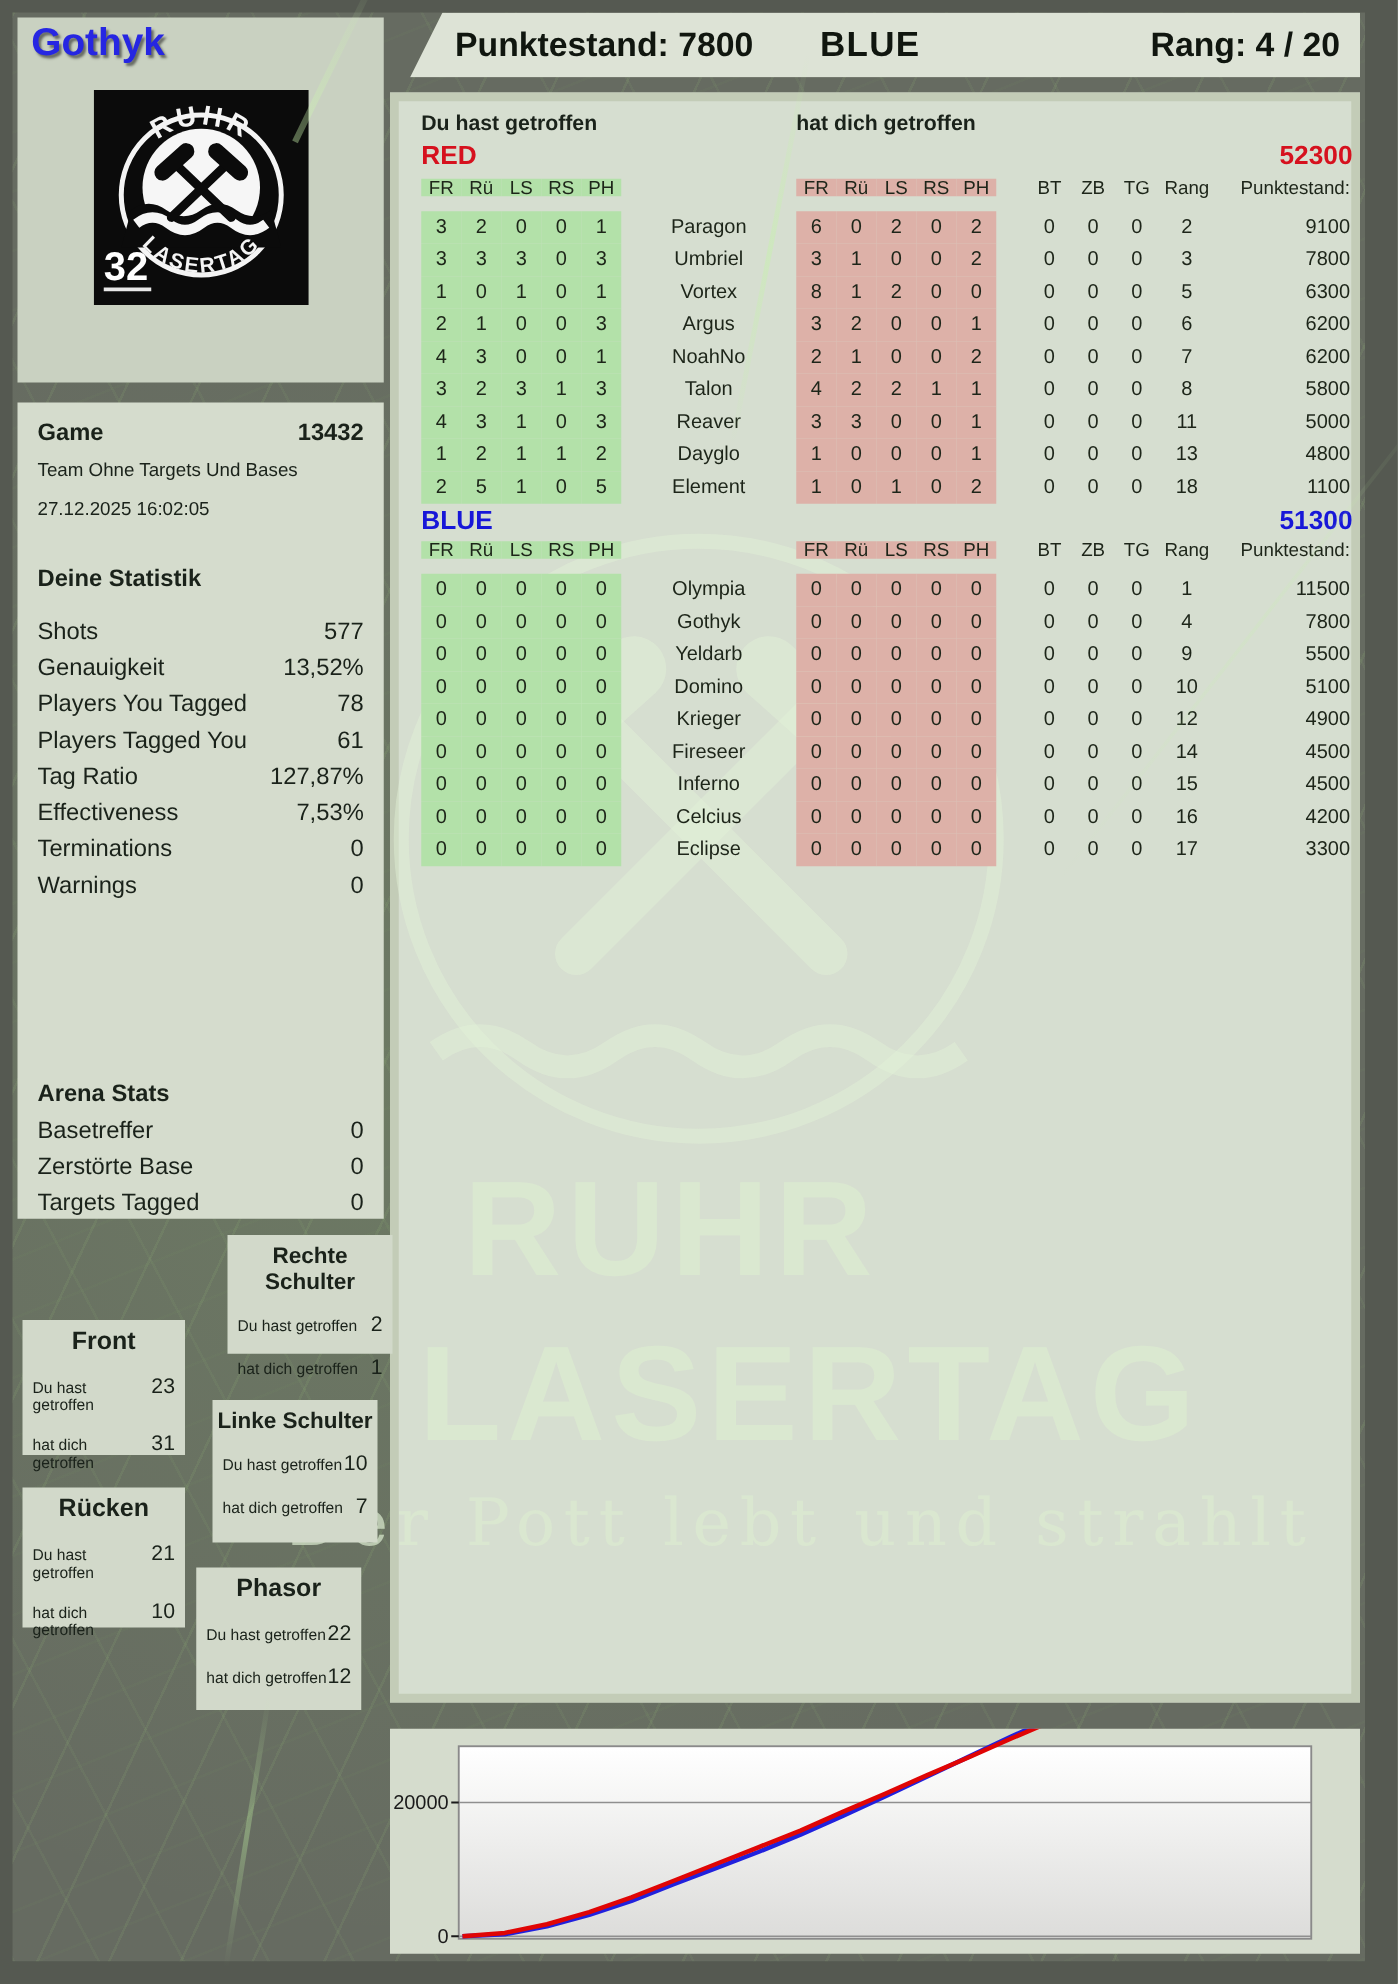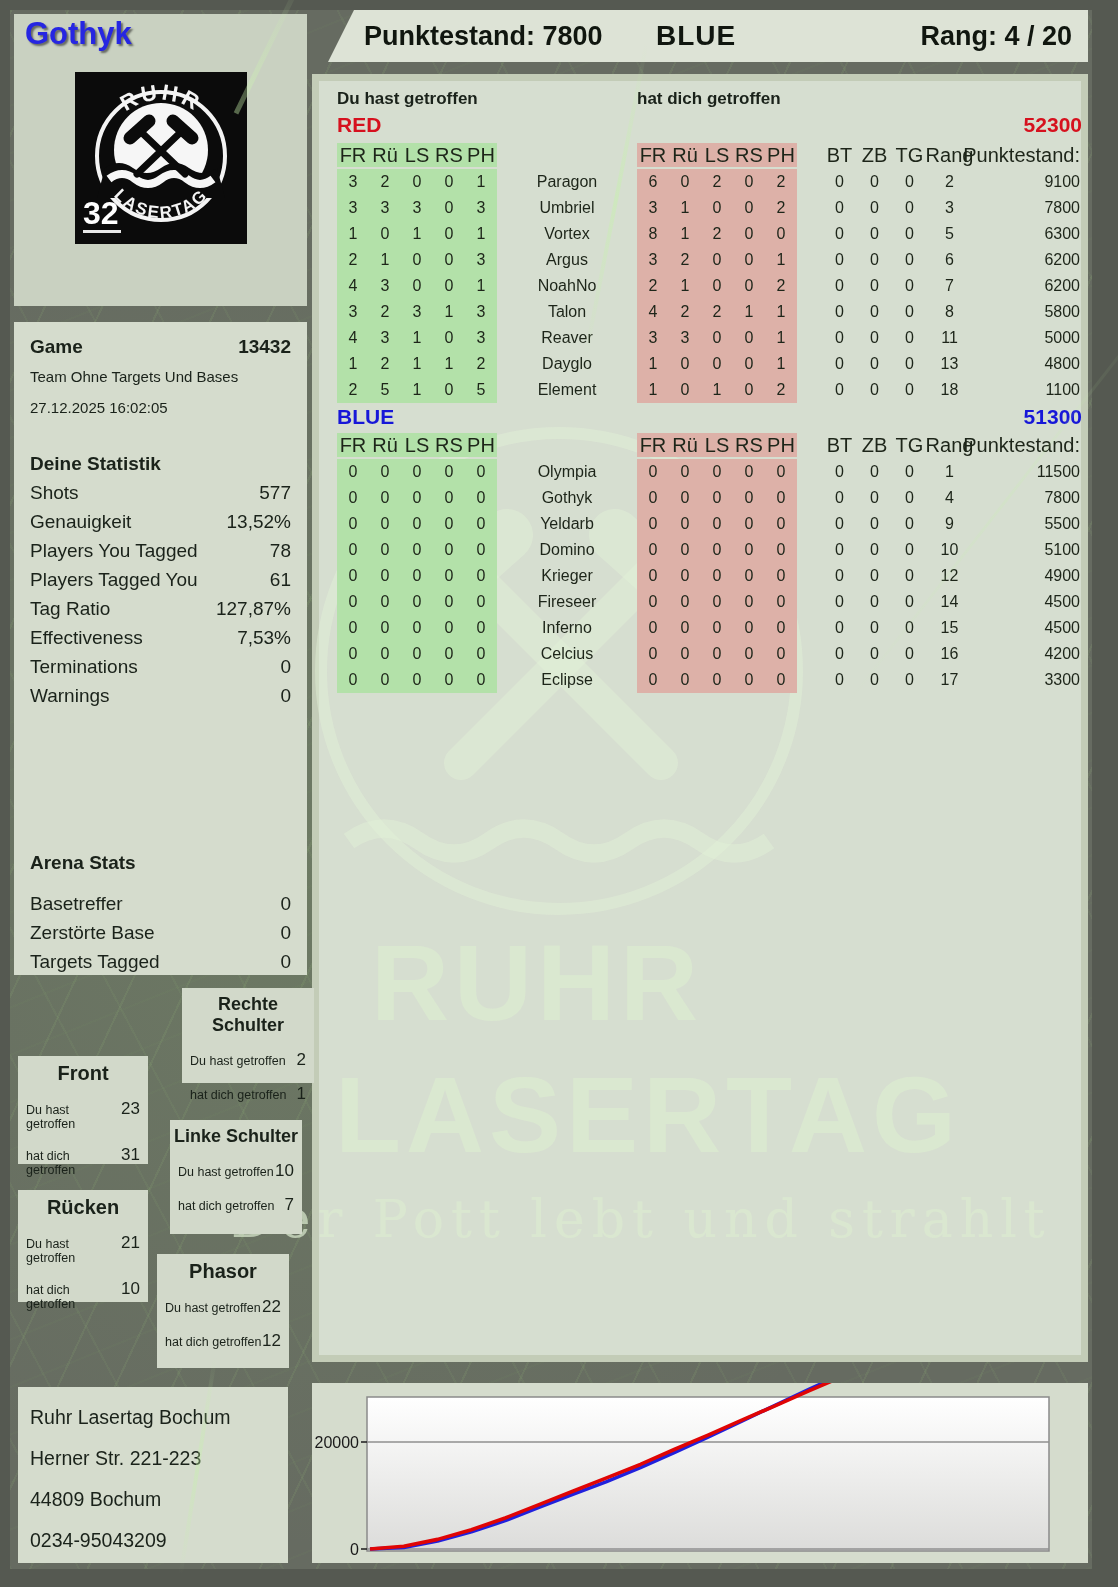--- a/index.html
+++ b/index.html
@@ -31,37 +31,37 @@
   .mp{position:absolute;z-index:2;}
   .sec-label{font-weight:bold;font-size:17px;}
   .lbl-du{left:18px;top:8px;}
   .lbl-dich{left:318px;top:8px;}
   .team-line{left:18px;width:745px;display:flex;justify-content:space-between;
              font-weight:bold;font-size:21px;gap:44px;}
   .tbl{left:18px;width:745px;display:grid;
        grid-template-columns:repeat(5,32px) 140px repeat(5,32px) 25px 35px 35px 35px 45px 110px;
        grid-auto-rows:26px;}
   .tbl .cell{display:flex;align-items:center;justify-content:center;font-size:16px;color:#1d2519;}
-  .tbl .hd{font-size:20px;height:24px;}
+  .tbl .hd{font-size:15px;height:14px;}
   .tbl .g{background:#b3e1a9;}
   .tbl .p{background:#ddb1a8;}
   .tbl .pts{justify-content:flex-end;padding-right:2px;box-sizing:border-box;}
   .tot-red{color:#d6111e;} .name-red{color:#d6111e;}
   .tot-blue{color:#1717d8;} .name-blue{color:#1717d8;}
   
   .wm{position:absolute;z-index:0;pointer-events:none;color:#dcecd0;}
   .wm-big{font-weight:bold;letter-spacing:5px;font-size:108px;line-height:1;opacity:0.78;}
   .wm-tag{font-family:"DejaVu Serif",serif;font-size:52px;letter-spacing:7px;opacity:0.7;}
   
   .stats-panel{left:14px;top:322px;width:293px;height:653px;padding:10px 16px;box-sizing:border-box;}
   .srow{display:flex;justify-content:space-between;font-size:19px;line-height:29px;}
   .srow.bold{font-weight:bold;}
   .game-mode,.game-date{font-size:15px;line-height:31px;}
-  .stats-title{font-weight:bold;font-size:19px;margin-top:30px;margin-bottom:3px;}
-  .arena-title{font-weight:bold;font-size:19px;margin-top:142px;margin-bottom:15px;}
+  .stats-title{font-weight:bold;font-size:19px;margin-top:30px;margin-bottom:16px;}
+  .arena-title{font-weight:bold;font-size:19px;margin-top:142px;margin-bottom:3px;}
   
   .bp{position:absolute;background:#d2d9ca;z-index:1;}
   .bp .t{font-weight:bold;font-size:18px;text-align:center;margin-top:6px;}
   .bp .r{display:flex;justify-content:space-between;align-items:baseline;padding:0 8px 0 8px;margin-top:14px;}
   .bp .l{font-size:12.5px;} .bp .v{font-size:17px;}
   .bp-front{left:18px;top:1056px;width:130px;height:108px;}
   .bp-ruecken{left:18px;top:1190px;width:130px;height:112px;}
   .bp-rechte{left:182px;top:988px;width:132px;height:95px;}
   .bp-linke{left:170px;top:1120px;width:132px;height:114px;}
   .bp-phasor{left:157px;top:1254px;width:132px;height:114px;}
@@ -605,26 +605,20 @@
     <div class="r">
         <span class="l">Du hast getroffen</span>
         <span class="v">22</span>
       </div>
     <div class="r">
         <span class="l">hat dich getroffen</span>
         <span class="v">12</span>
       </div>
   </div>
 
-  <div class="panel addr-panel">
-    <div>Ruhr Lasertag Bochum</div>
-    <div>Herner Str. 221-223</div>
-    <div>44809 Bochum</div>
-    <div>0234-95043209</div>
-  </div>
 
   <div class="panel chart-panel">
     <svg id="chart" width="776" height="180" viewBox="0 0 776 180">
       <defs>
         <linearGradient id="plotbg" x1="0" y1="0" x2="0" y2="1">
           <stop offset="0" stop-color="#ffffff"></stop>
           <stop offset="1" stop-color="#dcdcda"></stop>
         </linearGradient>
       </defs>
       <rect x="55" y="14" width="682" height="154" fill="url(#plotbg)" stroke="#8a8a8a" stroke-width="1.5"></rect>

